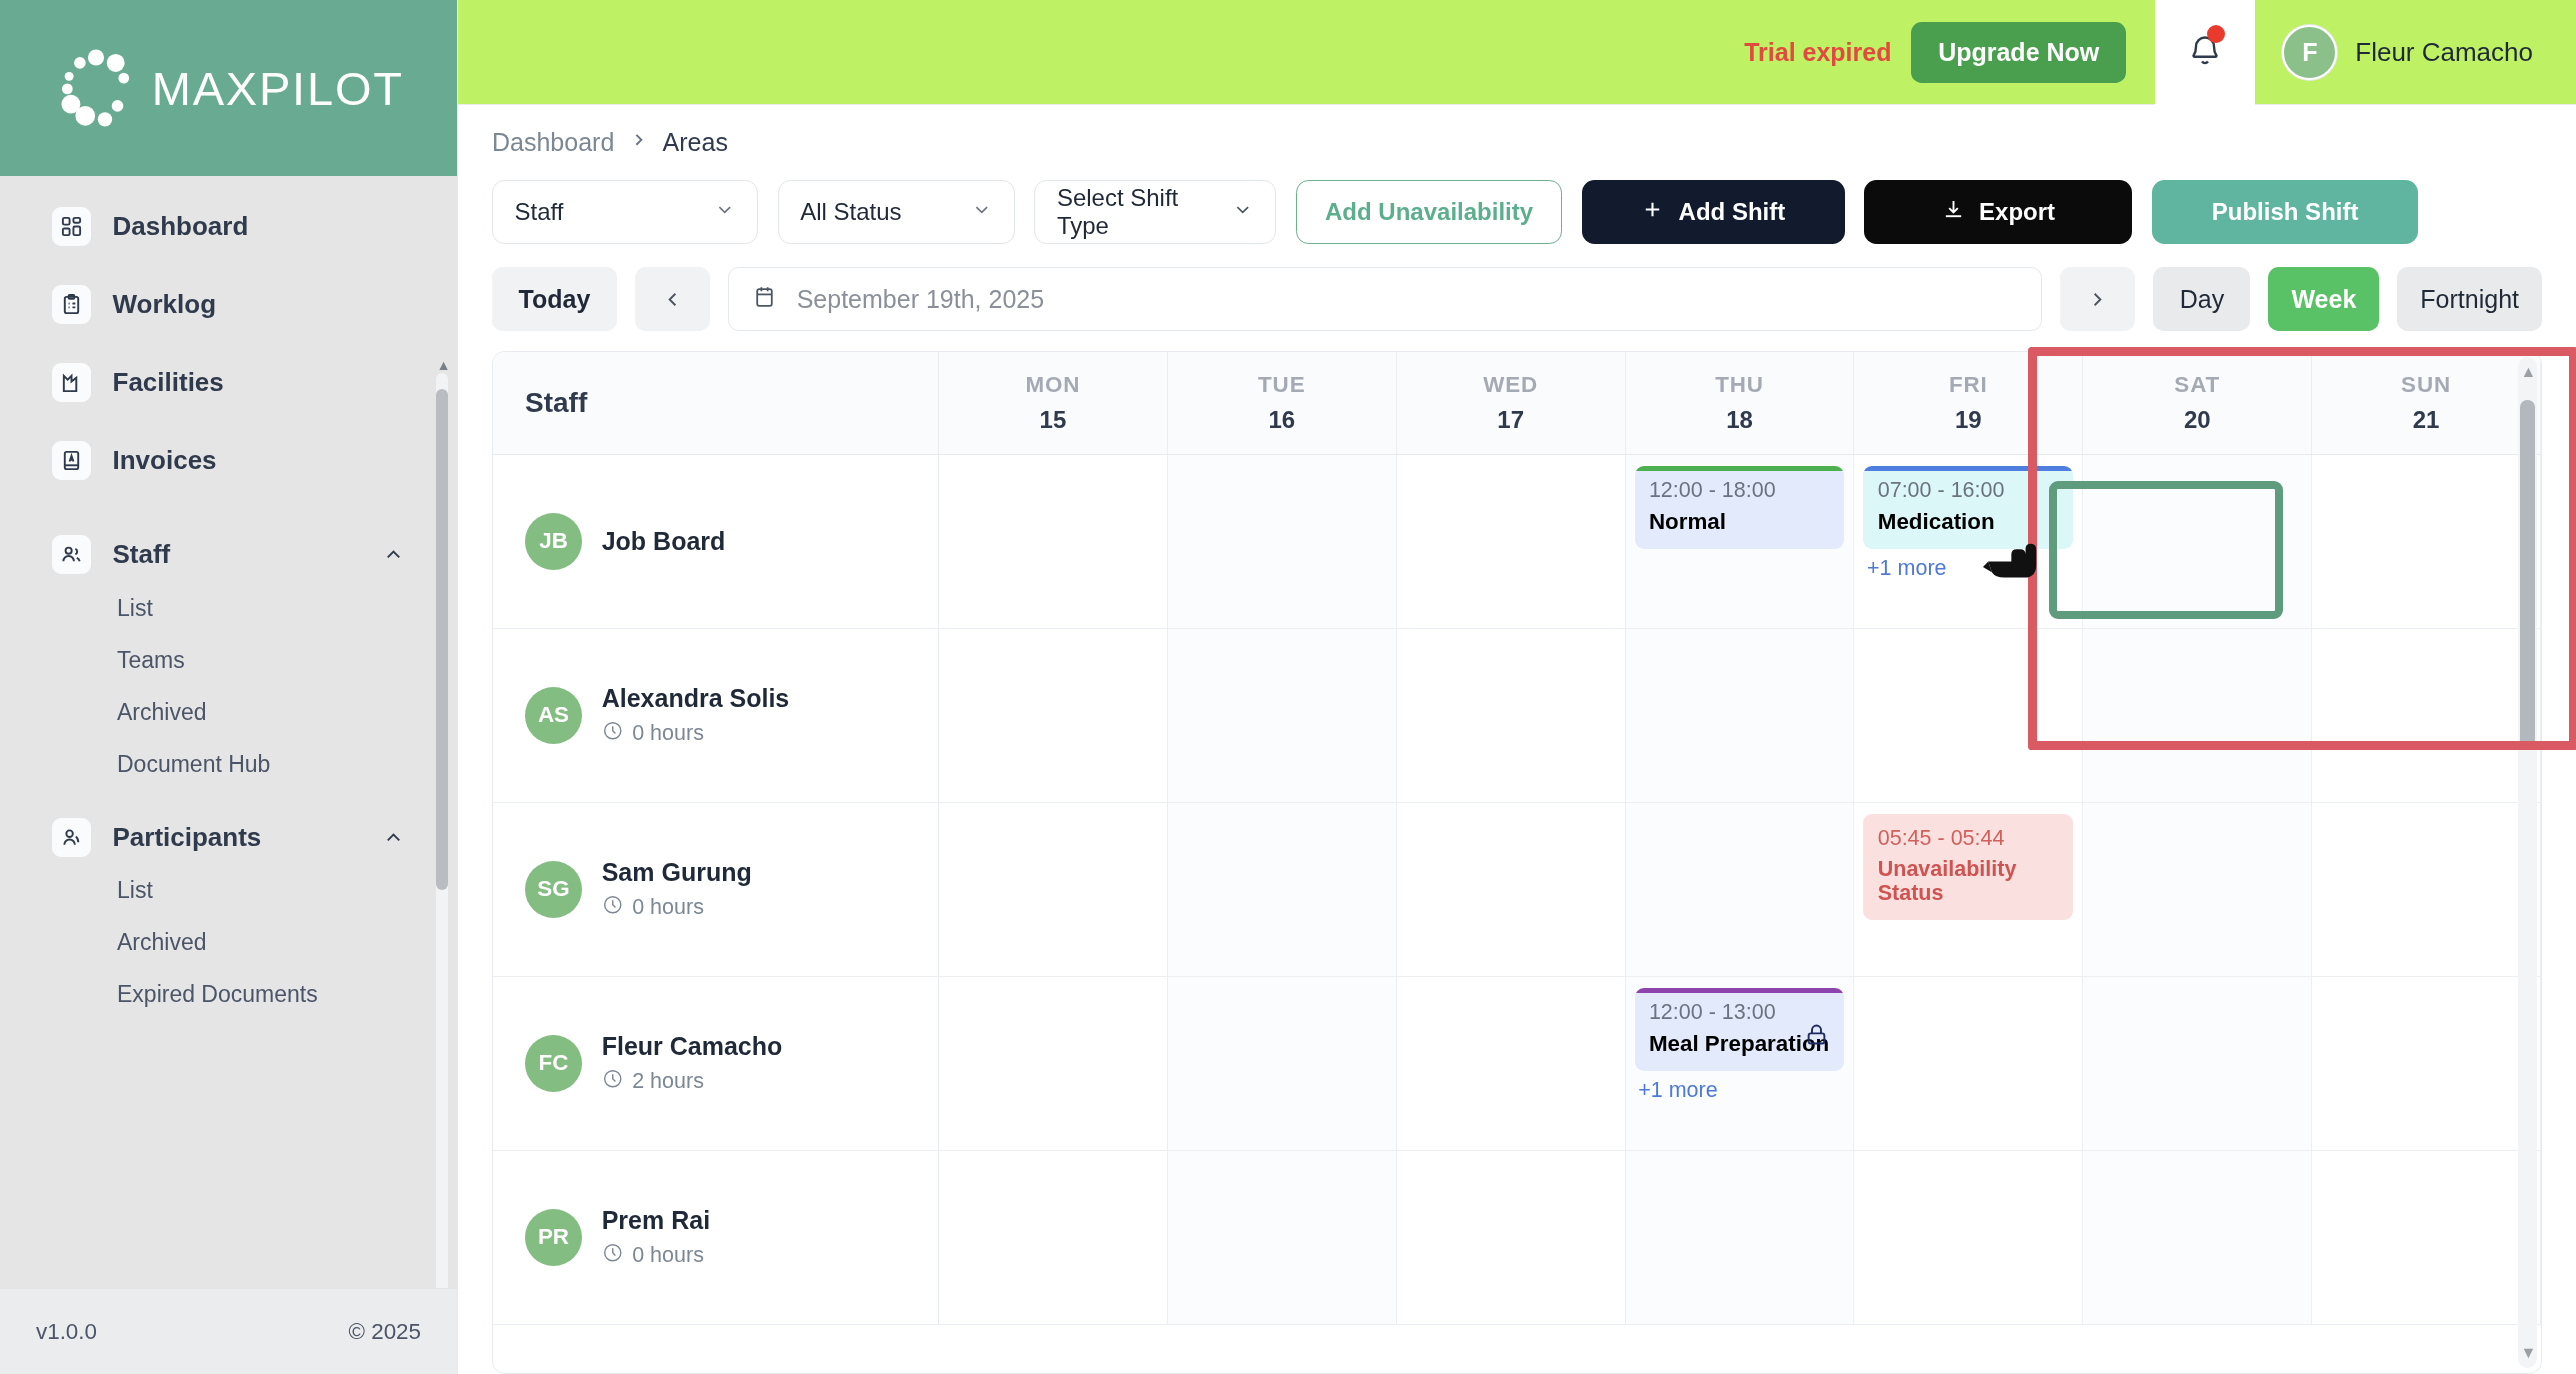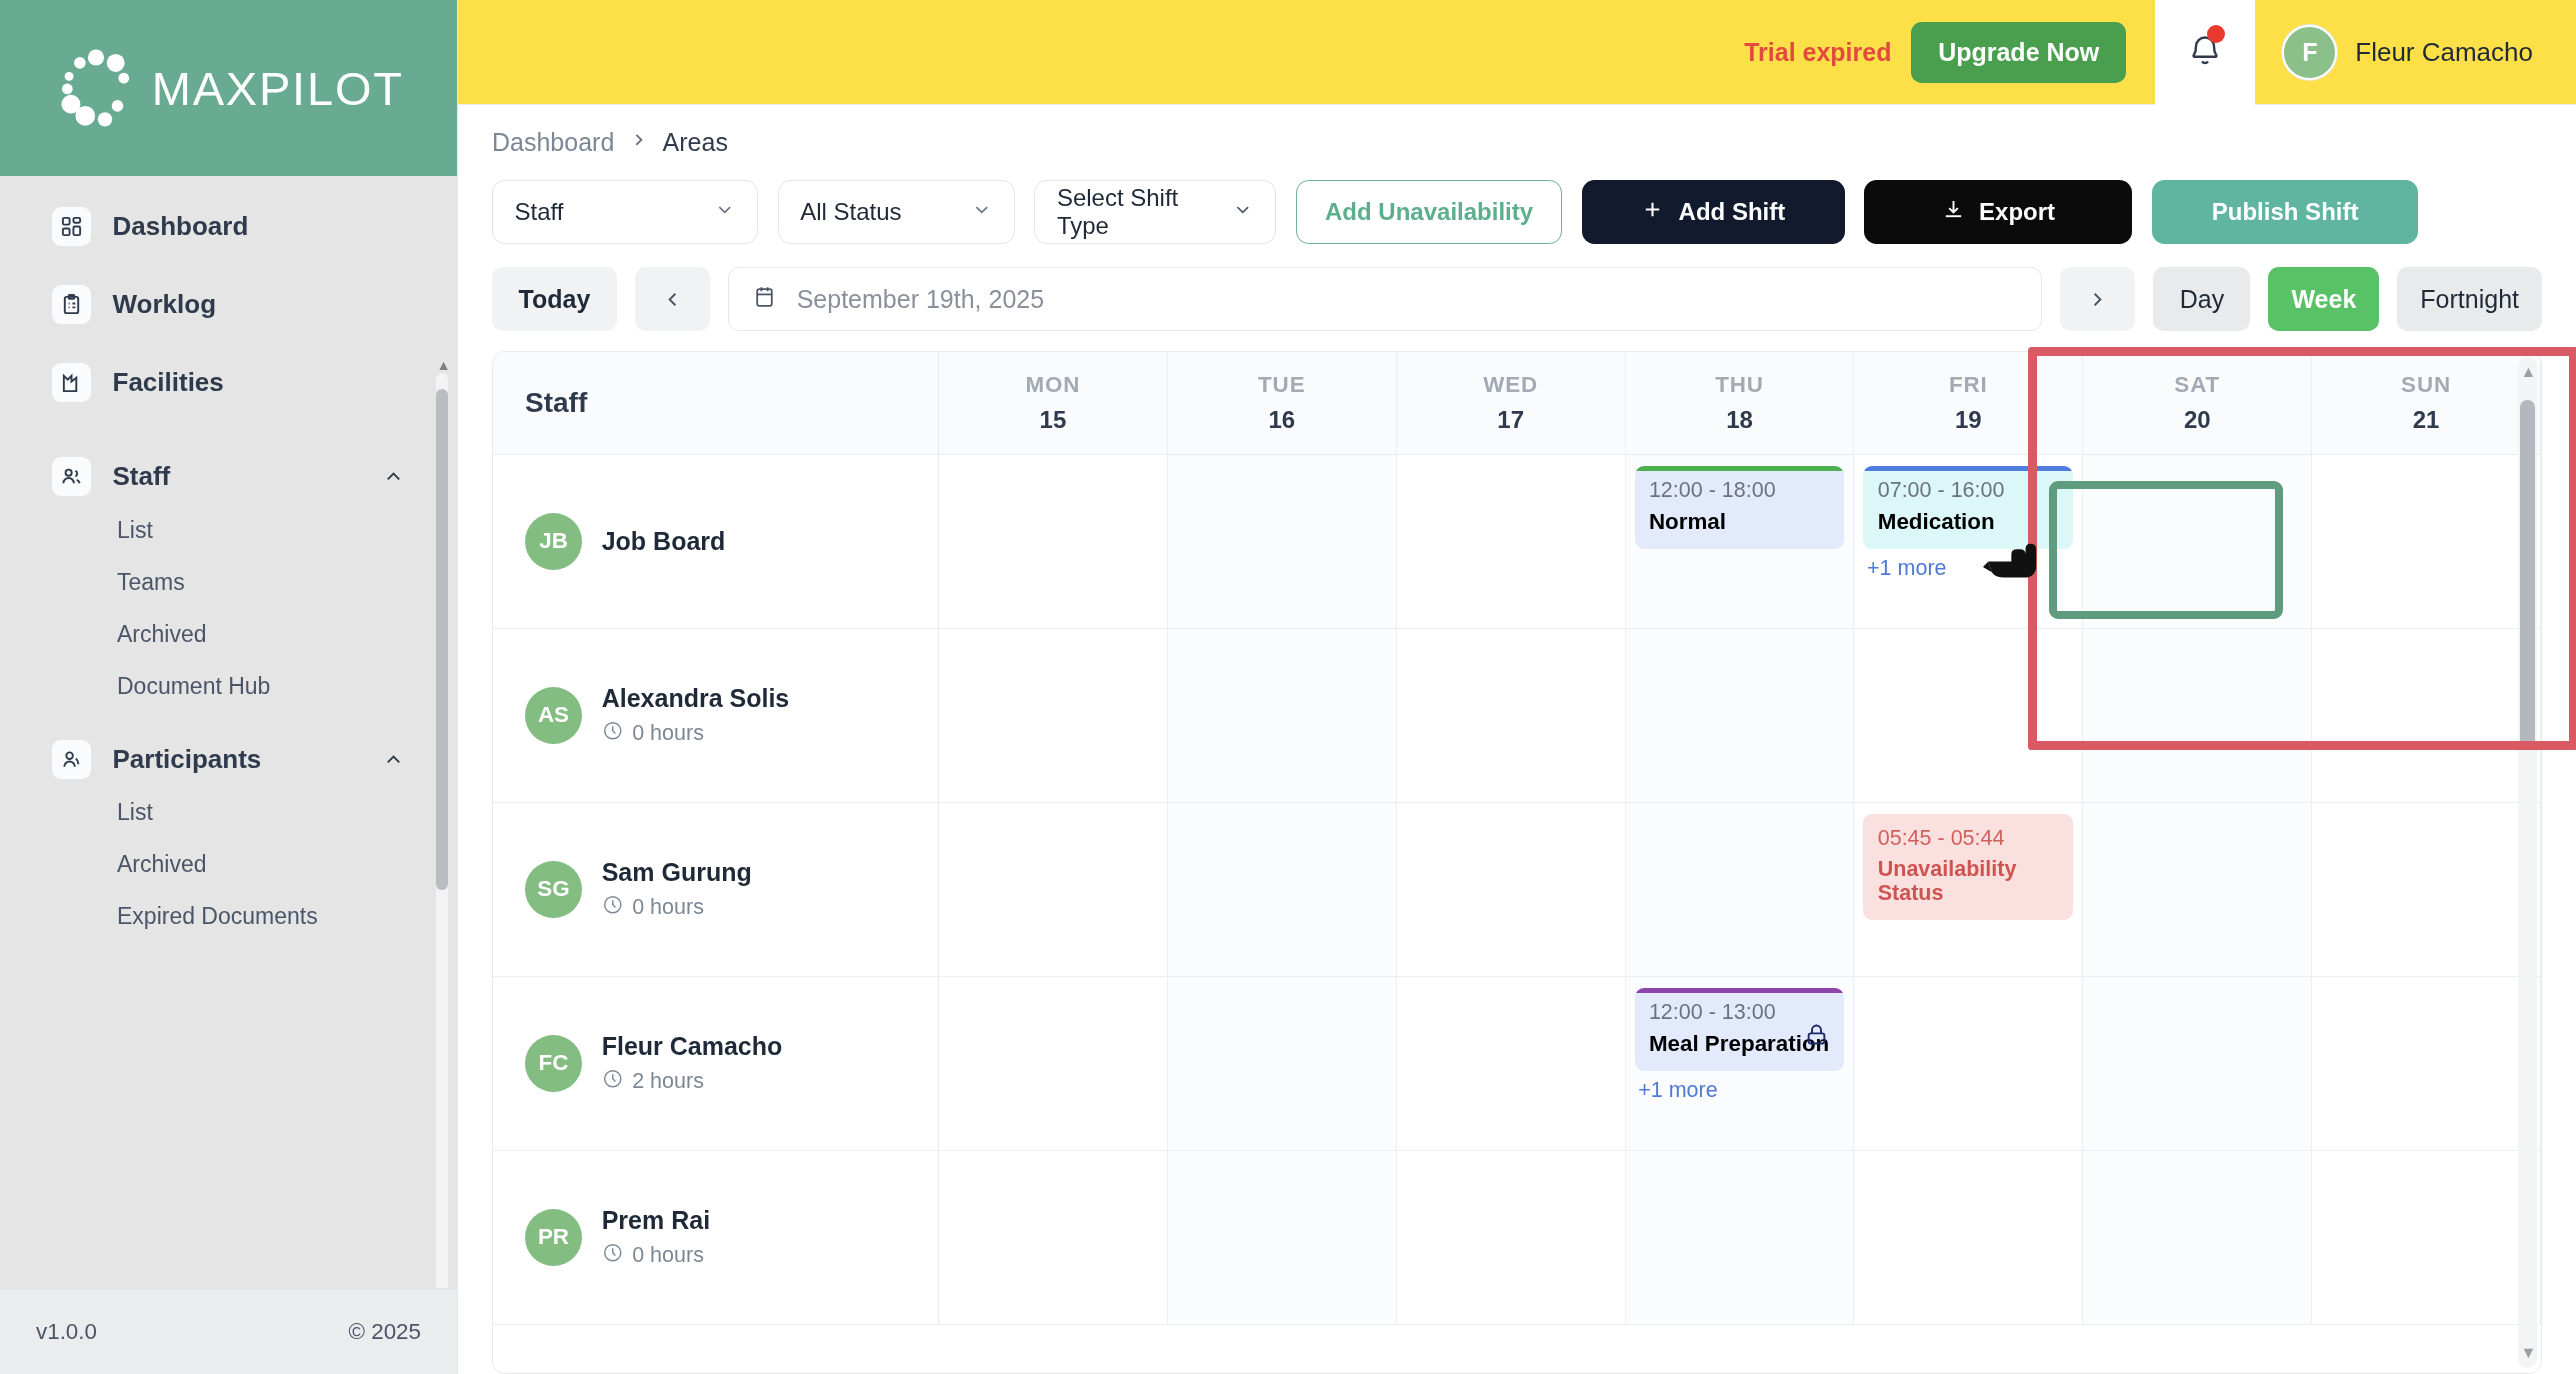--- a/index.html
+++ b/index.html
@@ -65,21 +65,21 @@
   .side-scroll-track { position:absolute; inset:0; background:#f1f3f5; border-radius:6.3px;}
   .side-scroll-thumb {
     position: absolute; top: 16px; left: 0; width: 12.5px; height: 501px;
     background: #b9bdc2; border-radius: 6.3px;
   }
   .side-arrow { position:absolute; left:0.9px; color:#7a8087; font-size:14.3px; }
 
   
   .main { flex: 1; display: flex; flex-direction: column; background: #fff; min-width: 0; position: relative;}
   .topbar {
-    height: 105px; background: #fde047; border-bottom: 0.9px solid #ececec;
+    height: 105px; background: #bef264; border-bottom: 0.9px solid #ececec;
     display: flex; align-items: center; justify-content: flex-end;
     padding-right: 0; position: relative;
   }
   .trial-text { color: #e24a3f; font-size: 25px; font-weight: 700; margin-right: 19.7px;}
   .upgrade-btn {
     background: #4a9f4e; color: #fff; font-size: 25px; font-weight: 700;
     border: none; border-radius: 10.7px; padding: 16px 27px; cursor: pointer;
   }
   .bell-wrap {
     width: 100px; height: 105px; background: #ffffff;
@@ -284,20 +284,30 @@
       <div class="nav-item">
         <span class="nav-ico">
           <svg width="23" height="23" viewBox="0 0 24 24" fill="none" stroke="#2f3b4d" stroke-width="2">
             <path d="M4 21V5l4 4 4-4v6l5-4v14z"></path>
               <path d="M7 18h.01M11 18h.01M15 18h.01"></path>
           </svg>
         </span>
         <span class="nav-label">Facilities</span>
       </div>
 
+      <div class="nav-item">
+        <span class="nav-ico">
+          <svg width="23" height="23" viewBox="0 0 24 24" fill="none" stroke="#2f3b4d" stroke-width="2">
+            <rect x="5" y="3" width="14" height="18" rx="2"></rect>
+              <path d="M5 17h14"></path>
+            <path d="M10 13l2-6 2 6M10.7 11.2h2.6"></path>
+          </svg>
+        </span>
+        <span class="nav-label">Invoices</span>
+      </div>
 
       <div class="nav-item" style="margin-top:39px;">
         <span class="nav-ico">
           <svg width="23" height="23" viewBox="0 0 24 24" fill="none" stroke="#2f3b4d" stroke-width="2">
             <circle cx="9" cy="8" r="3.2"></circle>
               <path d="M3.5 19a5.5 5.5 0 0 1 11 0"></path>
             <path d="M16 6.2a3 3 0 0 1 0 5.6M17.5 15.5a5 5 0 0 1 3 3.5"></path>
           </svg>
         </span>
         <span class="nav-label">Staff</span>

